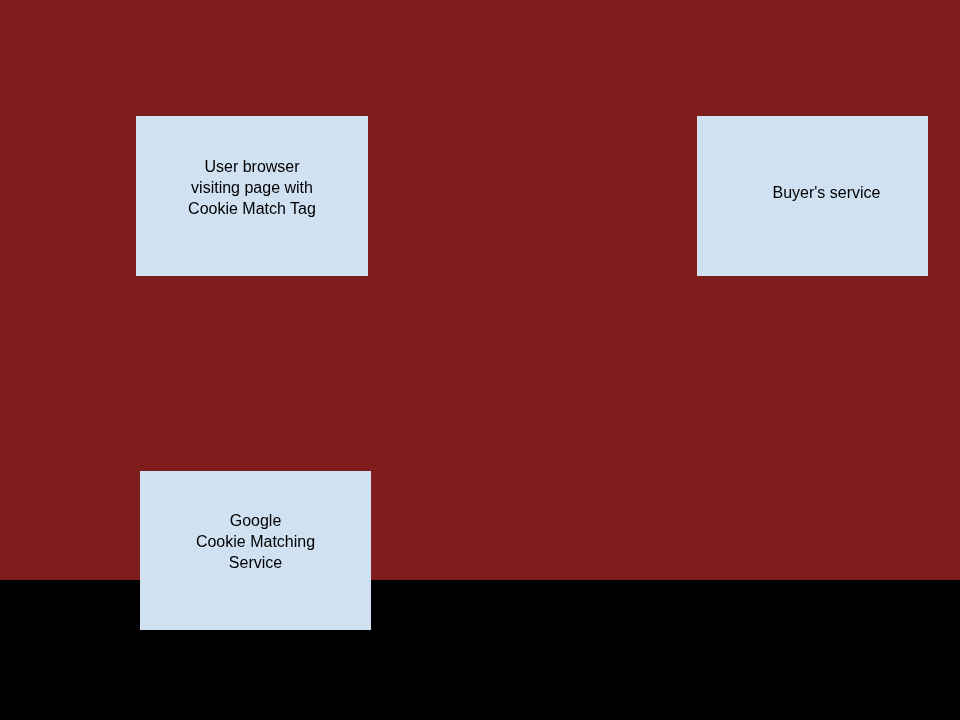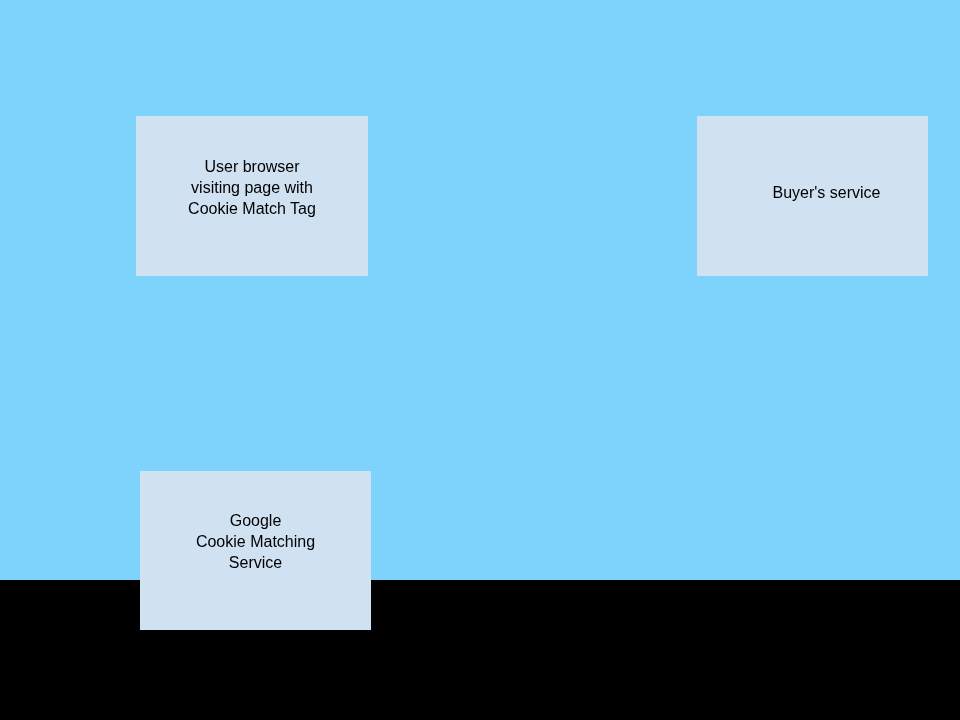--- a/index.html
+++ b/index.html
@@ -11,21 +11,21 @@
   body {
     width: 960px;
     height: 720px;
     overflow: hidden;
     font-family: "Liberation Sans", sans-serif;
   }
   #diagram-canvas {
     position: relative;
     width: 960px;
     height: 580px;
-    background: #7dd3fc;
+    background: #7f1d1d;
   }
   .node-box {
     position: absolute;
     box-sizing: border-box;
     background: #d0e1f2;
     display: flex;
     justify-content: center;
   }
   .node-label {
     font-family: "Liberation Sans", sans-serif;

